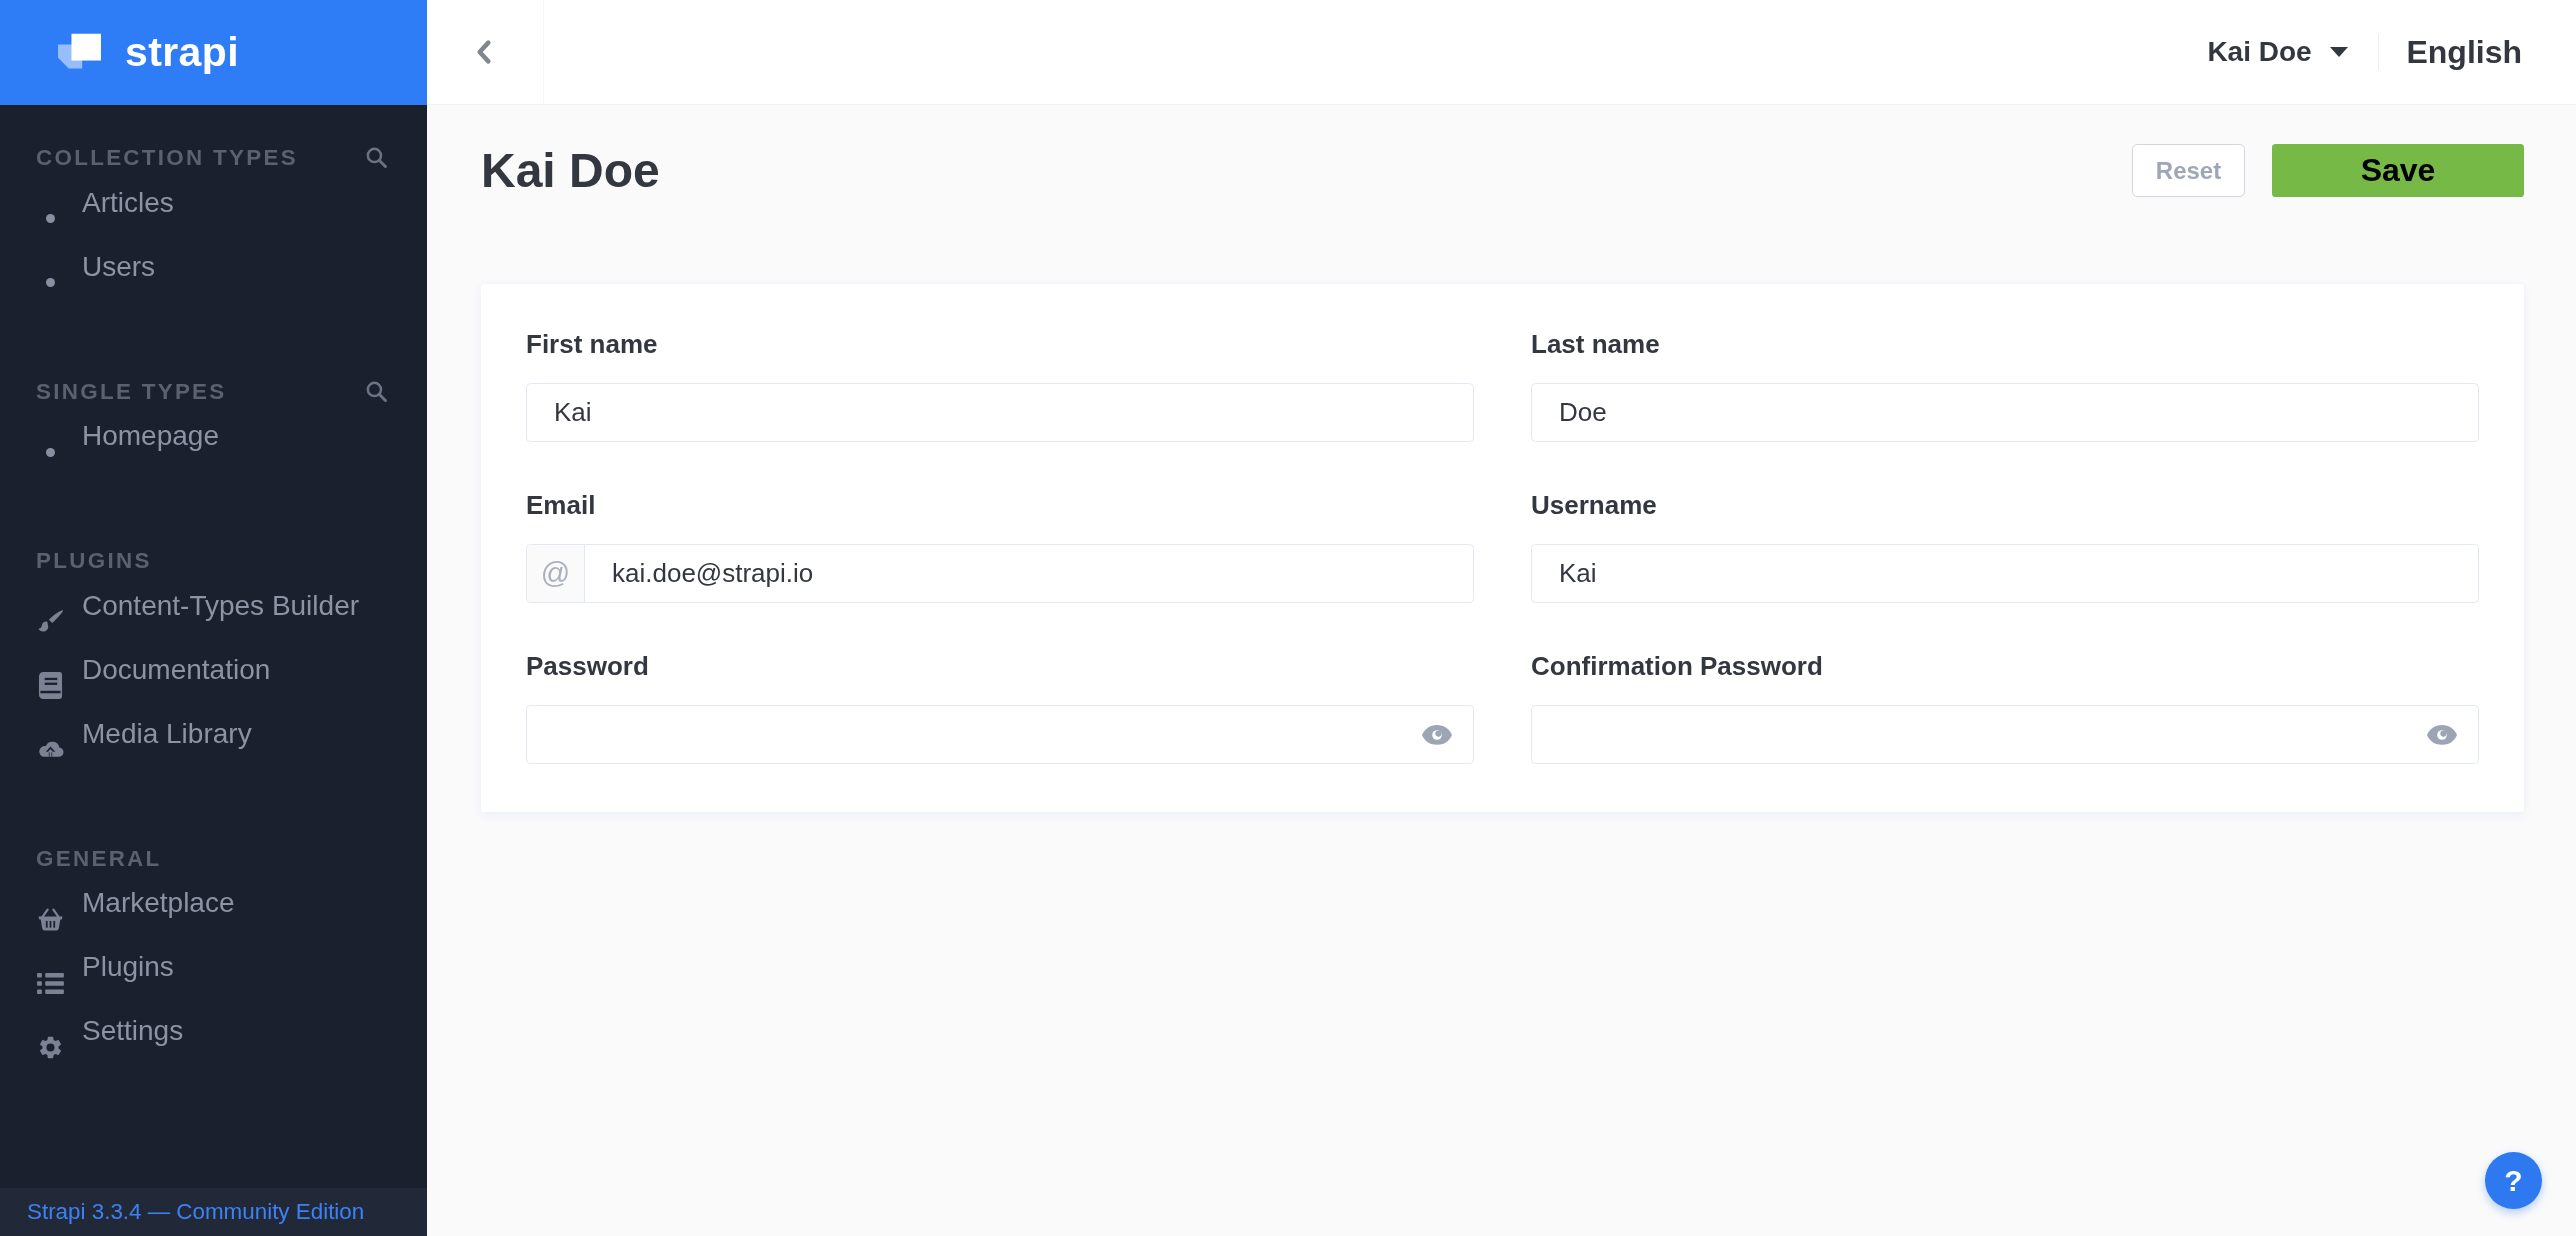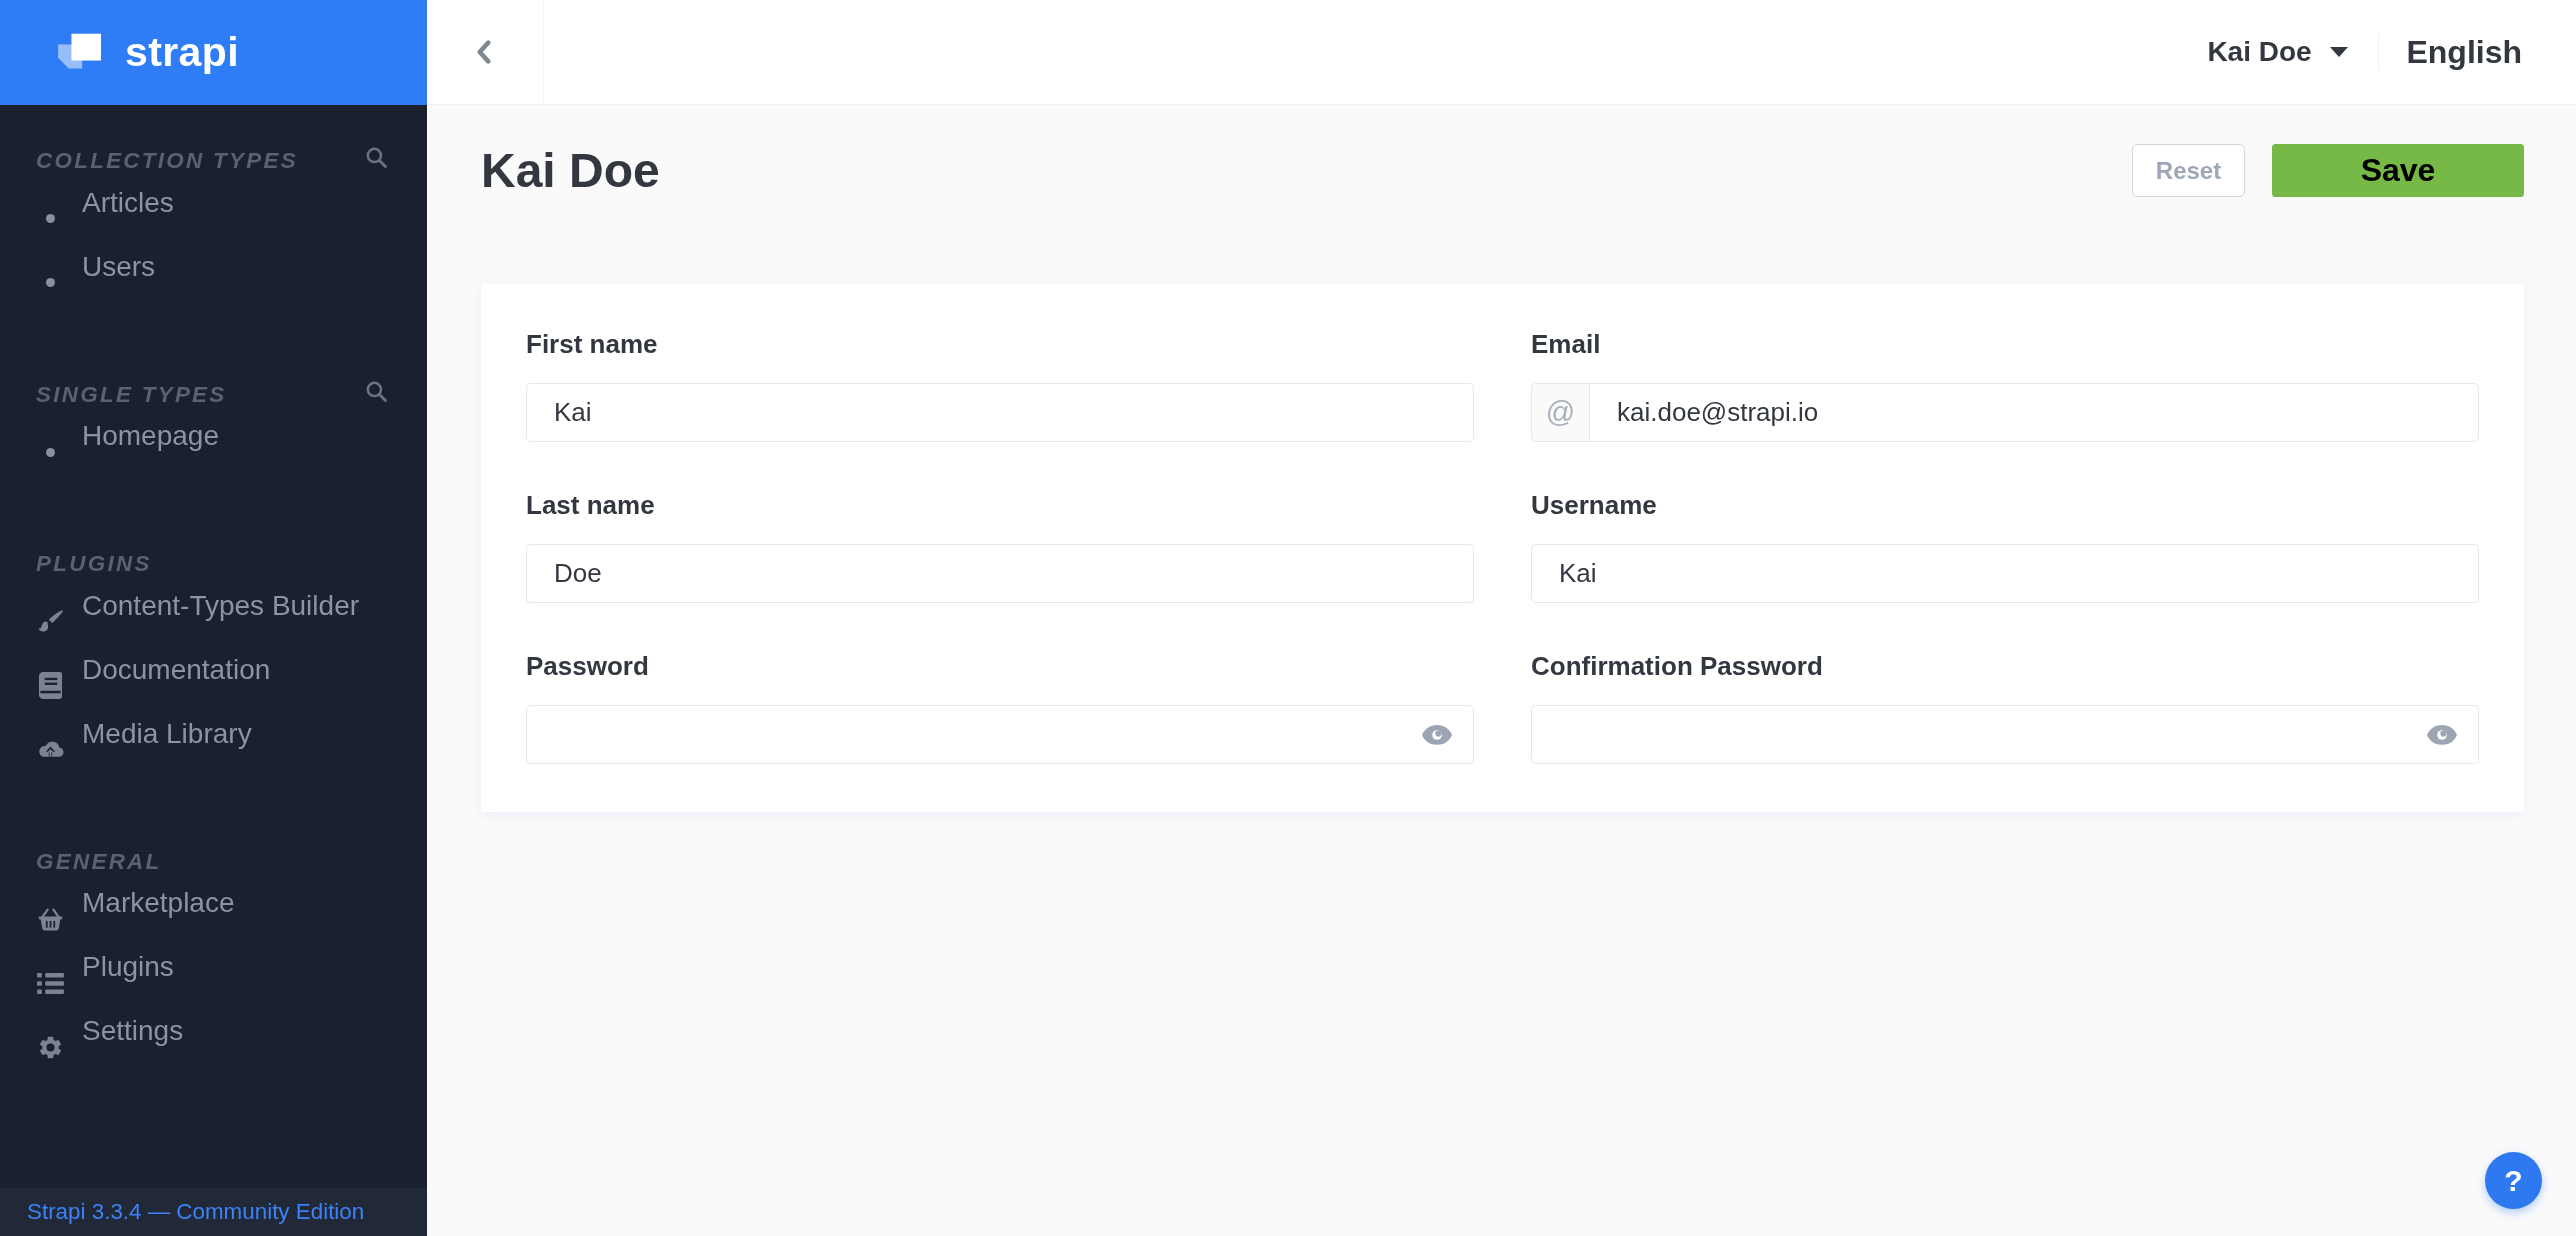--- a/index.html
+++ b/index.html
@@ -8,21 +8,21 @@
   .app { position:relative; width:2576px; height:1236px; }
 
   
   .sidebar { position:absolute; left:0; top:0; width:427px; height:1236px; background:#1A202D; }
   .logo { height:105px; background:#2E7CF6; display:flex; align-items:center; padding-left:50px; cursor:pointer; }
   .logo svg { width:59px; height:59px; margin-right:16px; }
   .logo-text { color:#fff; font-size:41px; font-weight:700; letter-spacing:0.4px; }
 
   .section { margin-top:64px; }
   .section.first { margin-top:40px; }
-  .section-head { position:relative; height:29px; padding:0 38px 0 36px; display:flex; align-items:flex-end;font-style:italic; }
+  .section-head { position:relative; height:29px; padding:0 38px 0 36px; display:flex; align-items:flex-start; }
   .section-title { font-size:22.4px; font-weight:700; letter-spacing:2.3px; color:#5A6170; }
   .section-search { position:absolute; right:38px; top:0; cursor:pointer; display:flex; }
   .section-items { margin-top:12.5px; }
   .nav-item { display:flex; height:64px; padding-left:34px; cursor:pointer; text-decoration:none; }
   .nav-ico { width:32px; display:flex; justify-content:center; align-items:center; margin-right:16px; flex:none; }
   .dot { width:9px; height:9px; border-radius:50%; background:#878FA0; }
   .nav-label { font-size:28px; color:#8C93A4; }
 
   .side-footer { position:absolute; left:0; bottom:0; width:427px; height:48px; background:#212939;
     display:flex; align-items:center; padding-left:27px; font-size:22.4px; color:#3C82F6;
@@ -245,31 +245,31 @@
         <div class="grid">
 
           <div class="field">
             <label class="field-label">First name</label>
             <div class="input-wrap">
               <input type="text" value="Kai" style="">
             </div>
           </div>
 
           <div class="field">
+            <label class="field-label">Last name</label>
+            <div class="input-wrap">
+              <input type="text" value="Doe" style="">
+            </div>
+          </div>
+
+          <div class="field">
             <label class="field-label">Email</label>
             <div class="input-wrap">
               <span class="prefix">@</span>
               <input type="text" value="kai.doe@strapi.io" style="">
-            </div>
-          </div>
-
-          <div class="field">
-            <label class="field-label">Last name</label>
-            <div class="input-wrap">
-              <input type="text" value="Doe" style="">
             </div>
           </div>
 
           <div class="field">
             <label class="field-label">Username</label>
             <div class="input-wrap">
               <input type="text" value="Kai" style="">
             </div>
           </div>
 

